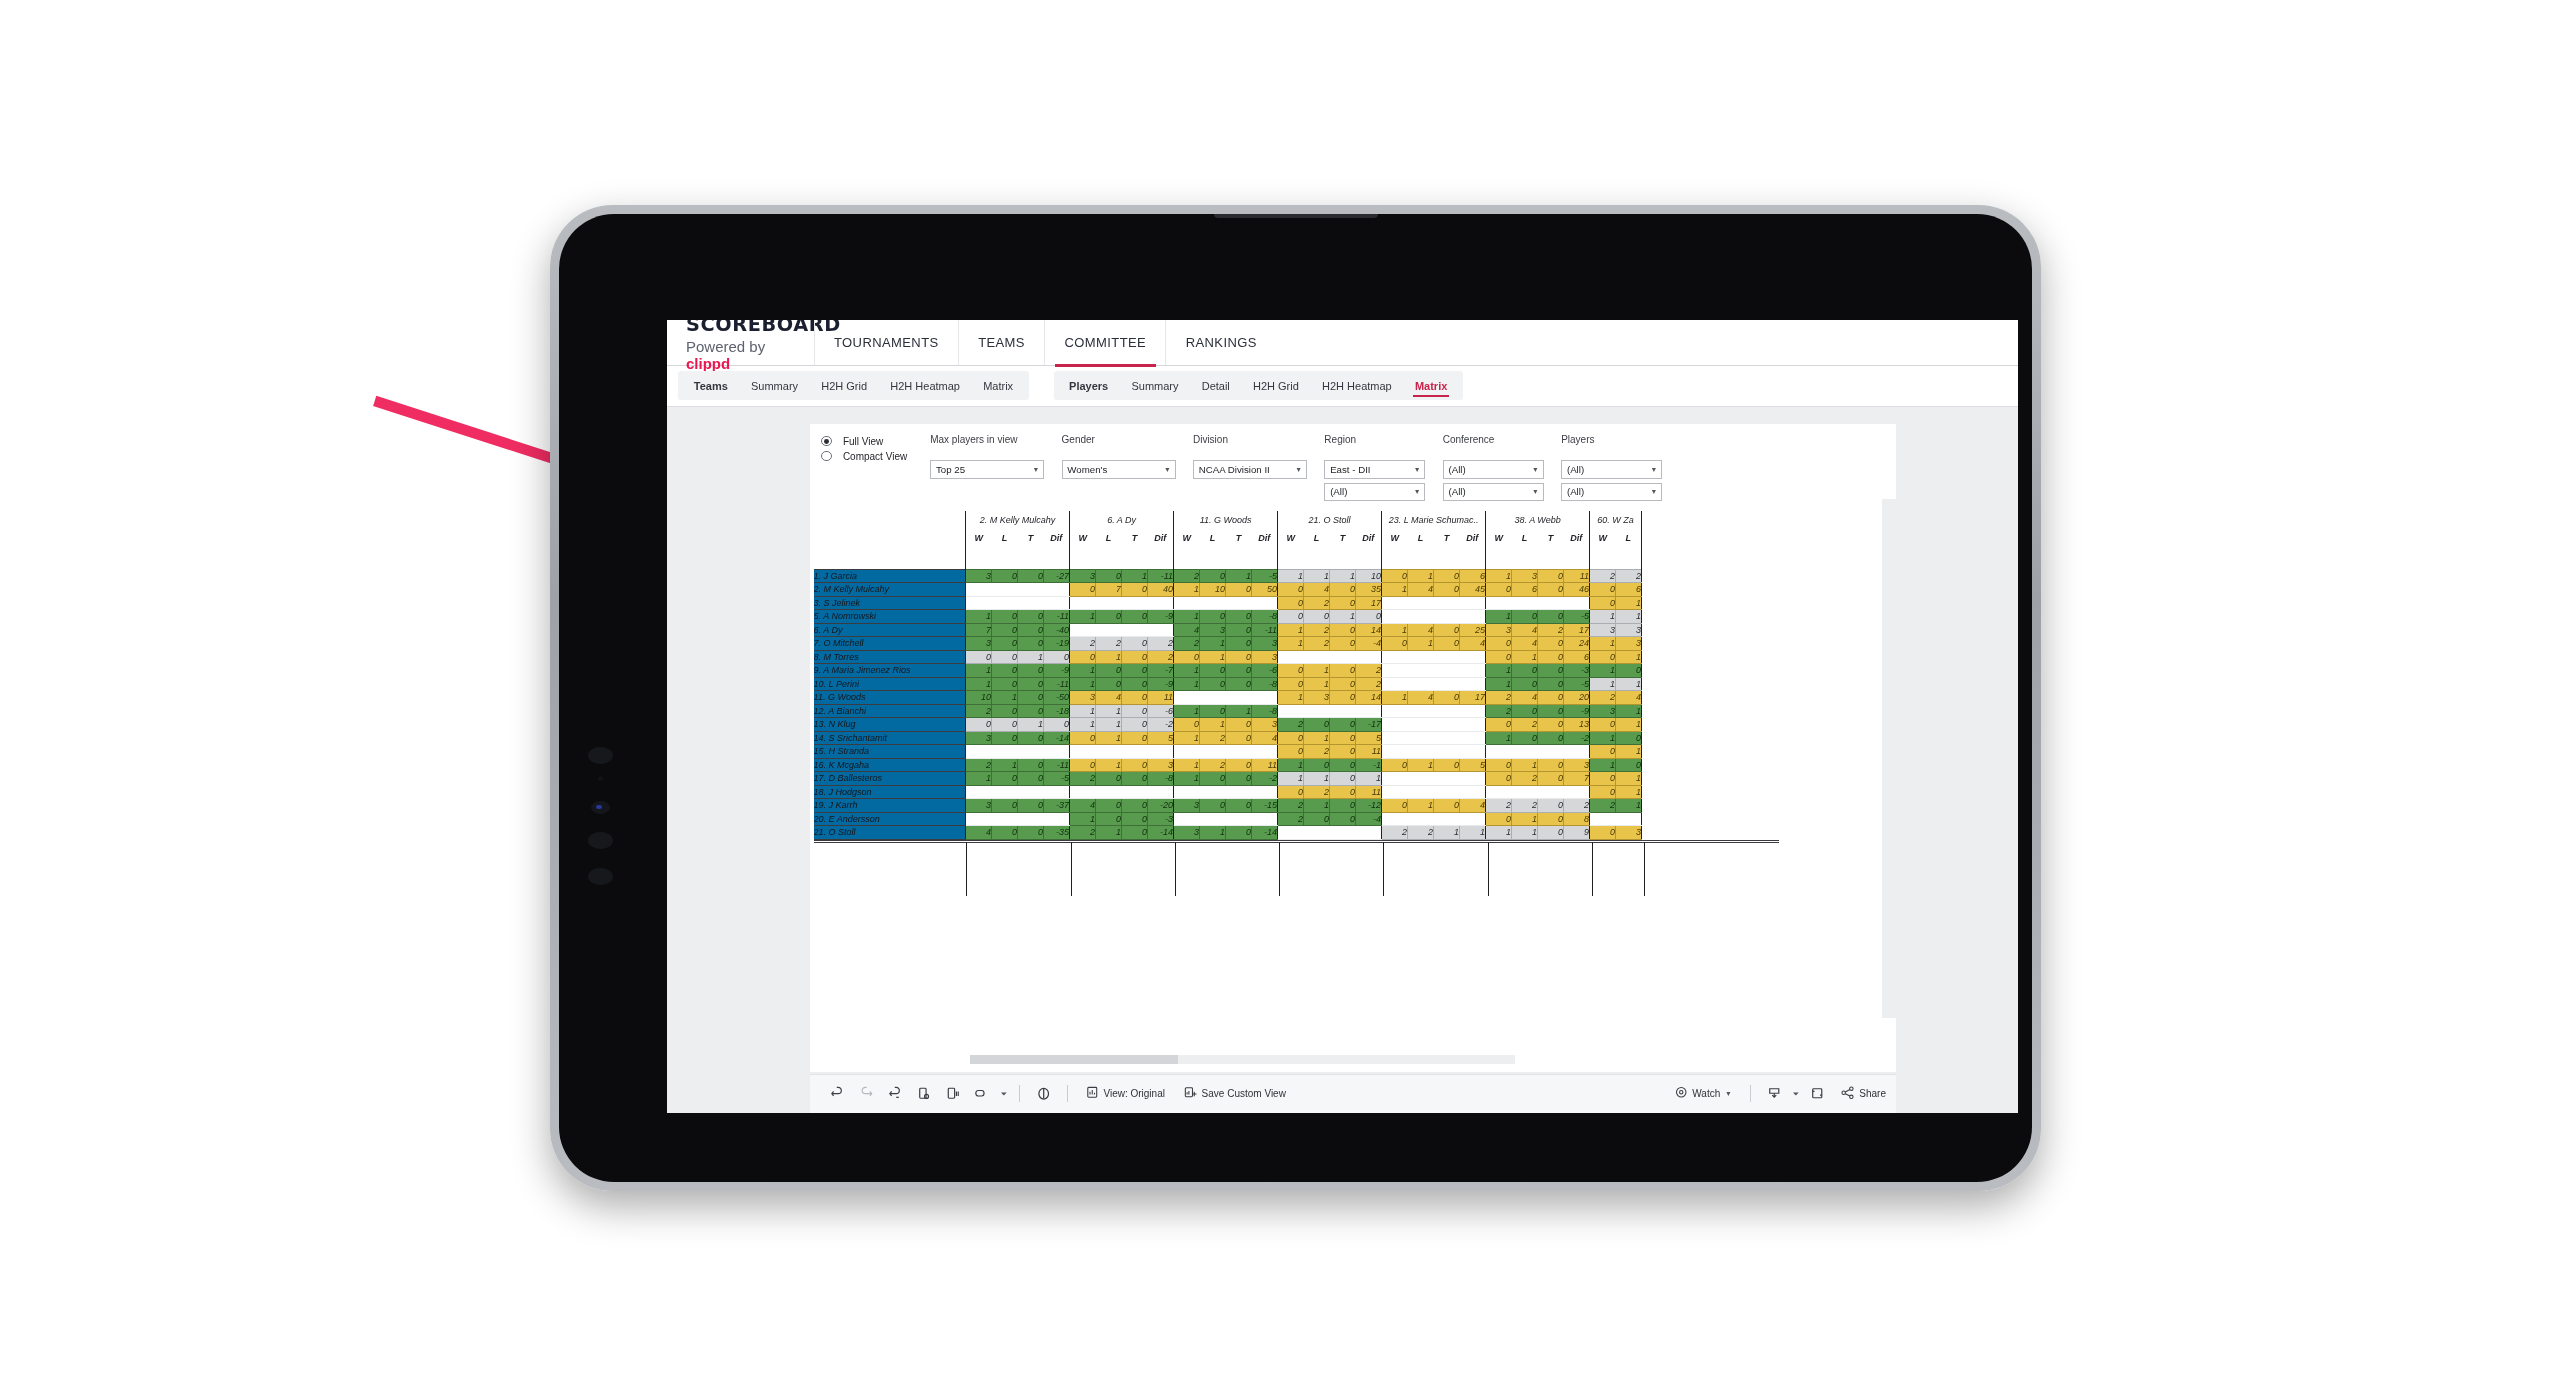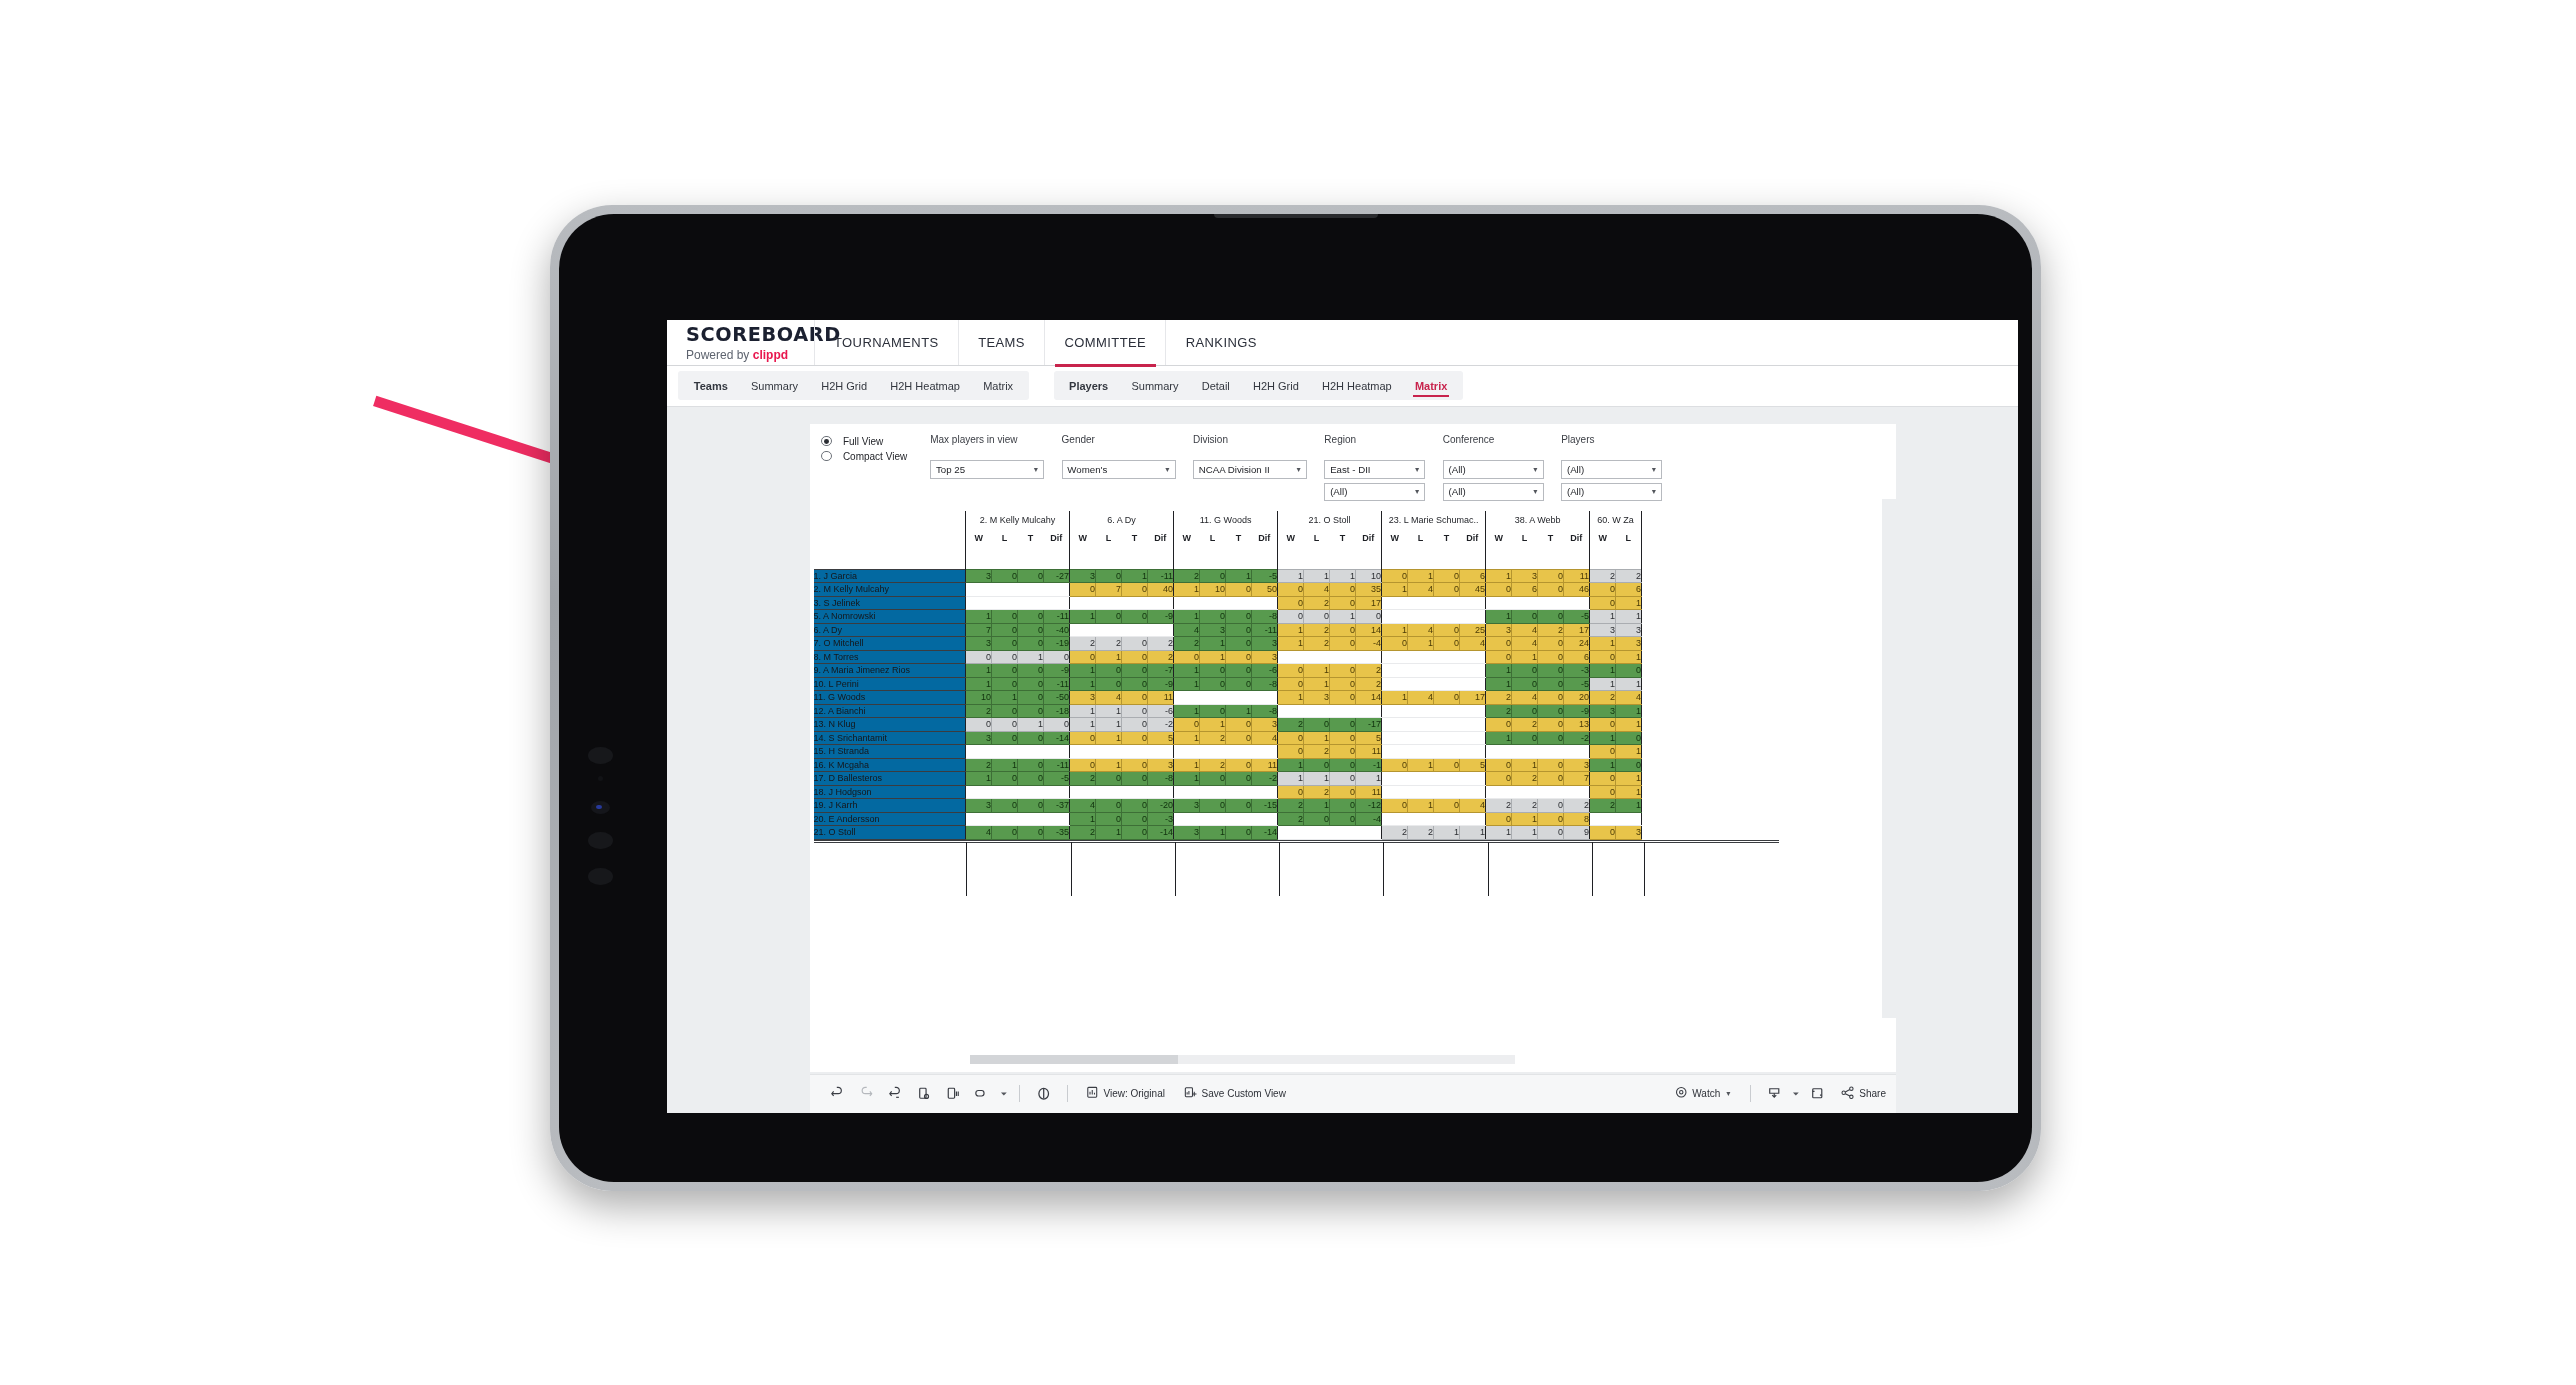--- a/index.html
+++ b/index.html
@@ -66,21 +66,21 @@
     height: 46px; background: #ffffff; display: flex; align-items: stretch;
     border-bottom: 1.9px solid #d4d6d9;
   }
   #logo-wrap { padding: 5.8px 17.4px 3.9px 19.3px; display:flex; flex-direction:column; justify-content:center; width:147px;}
   #logo-text {
     font-family: "DejaVu Sans", sans-serif;
     font-weight: 700; font-size: 19.3px; letter-spacing: 0.6px; color:#1b2030;
     line-height:1;
     transform: scaleX(1.0);
   }
-  #logo-sub { font-size: 12px; color:#5d636e; margin-top:4px; }
+  #logo-sub { font-size: 15px; color:#5d636e; margin-top:4px; }
   #logo-sub b { color:#e8174e; font-weight:700; }
   .topnav-item {
     padding: 0 19.3px; display:flex; align-items:center; font-size: 13px;
     color:#2b2f3a; letter-spacing:0.4px; border-left:1px solid #e6e7ea;
     position: relative; cursor:pointer; white-space:nowrap;text-align:center;
   }
   .topnav-item.active::after {
     content:""; position:absolute; left:9.7px; right:9.7px; bottom:-1.9px; height:2.9px; background:#c8234c;
   }
 
@@ -119,21 +119,21 @@
   .radio-dot.on::after{content:"";position:absolute;left:1.9px;top:1.9px;width:4.8px;height:4.8px;border-radius:50%;background:#2b2e34;}
   .sel-box {
     border:1px solid #b7babf; background:#fff; height:18.3px; width:114px;
     display:flex; align-items:center; justify-content:space-between;
     padding:0 3.9px 0 4.8px; font-size:9.7px; color:#1d1f24; margin-bottom:3.9px;
   }
   .sel-box.w100 { width: 101px; }
   .caret { font-size:6.8px; color:#53565c; }
 
   
-  #matrix-wrap { position:relative; padding: 0 0 0 0; }
+  #matrix-wrap { position:relative; padding: 0 0 0 0; font-style: italic; }
   table.matrix { border-collapse: collapse; table-layout: fixed; margin-left: 3.9px; }
   table.matrix td, table.matrix th { font-size: 9px; padding:0; }
 
   th.corner { width: 152px; background:#fff; border:none; }
   th.pgrp {
     font-weight:400; font-size:9.7px; color:#1d1f24; text-align:center;
     border-left: 1.9px solid #1f2024; border-right:1.9px solid #1f2024;
     height: 18.3px; background:#fff; white-space:nowrap; overflow:hidden;
   }
   th.sub {

